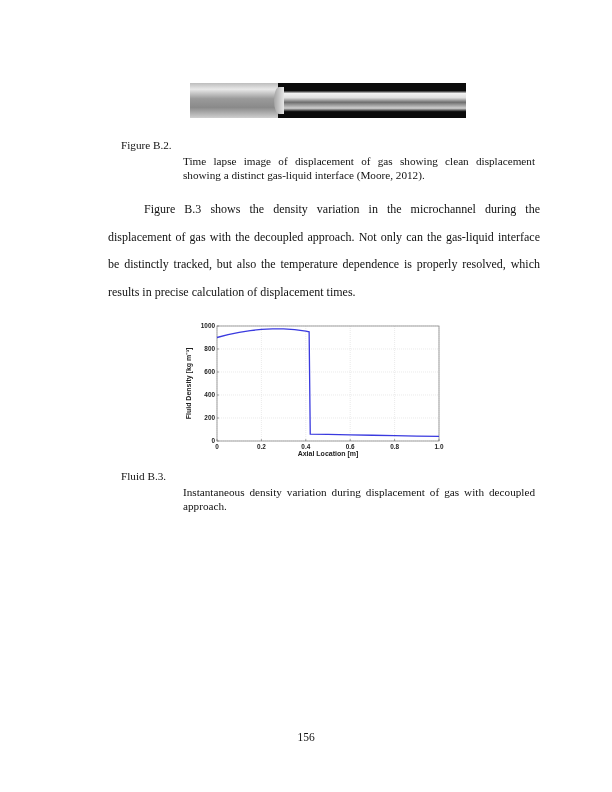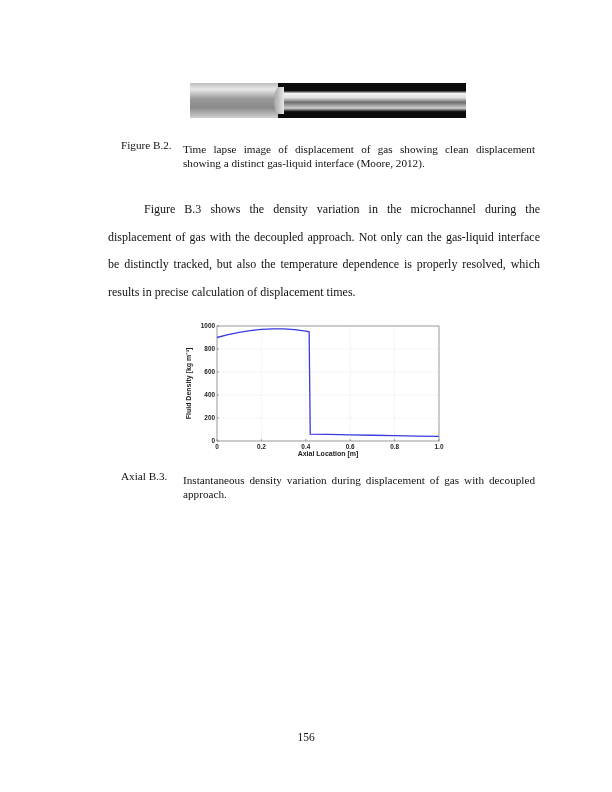--- a/index.html
+++ b/index.html
@@ -8,21 +8,21 @@
   .fig-image { position: absolute; left: 190px; top: 83px; width: 276px; height: 35px;
                background: #d9d9d9; overflow: hidden; }
   .fig-image .gas { position: absolute; left: 0; top: 0; width: 88px; height: 35px;
                     background: linear-gradient(180deg, #bdbdbd 0%, #e8e8e8 18%, #9a9a9a 45%, #8a8a8a 70%, #b8b8b8 90%, #cfcfcf 100%); }
   .fig-image .liquid { position: absolute; left: 88px; top: 0; right: 0; height: 35px;
                        background: linear-gradient(180deg, #0b0b0b 0%, #0b0b0b 22%, #f2f2f2 30%, #e0e0e0 42%, #6e6e6e 55%, #d0d0d0 72%, #0b0b0b 82%, #0b0b0b 100%); }
   .fig-image .interface { position: absolute; left: 84px; top: 4px; width: 10px; height: 27px;
                           border-radius: 50% 0 0 50%; background: linear-gradient(90deg, #a5a5a5, #e6e6e6); }
   .caption { position: absolute; font-size: 11.2px; line-height: 13.5px; }
   .caption .lbl { font-weight: normal; position: absolute; left: 0; top: 0; white-space: nowrap; }
-  .caption .txt { position: absolute; top: 4px; text-align: justify; text-align-last: left; }
+  .caption .txt { position: absolute; top: 16px; text-align: justify; text-align-last: left; }
   .cap2 { left: 121px; top: 139px; width: 420px; }
   .cap2 .txt { left: 62px; width: 352px; }
   .cap3 { left: 121px; top: 470px; width: 420px; }
   .cap3 .txt { left: 62px; width: 352px; }
   .body-para { position: absolute; left: 108px; top: 196px; width: 432px;
                font-size: 12px; line-height: 27.7px; text-align: justify; text-indent: 36px; }
   .chart { position: absolute; left: 180px; top: 318px; width: 270px; height: 140px; }
   .chart svg { display: block; }
   .chart text { font-family: "Liberation Sans", sans-serif; font-weight: bold; fill: #222; }
   .page-num { position: absolute; left: 0; width: 612px; top: 731px; text-align: center; font-size: 11.5px; }
@@ -83,17 +83,17 @@
       <text x="35" y="33.3" font-size="6.4" text-anchor="end">800</text>
       <line x1="37" y1="8" x2="39" y2="8" stroke="#666" stroke-width="0.6"></line>
       <text x="35" y="10.3" font-size="6.4" text-anchor="end">1000</text>
       <polyline points="37.00,19.50 48.10,16.63 59.20,14.33 70.30,12.60 81.40,11.45 92.50,10.88 103.60,10.88 114.70,11.68 125.80,13.18 129.13,13.75 130.24,116.10 148.00,116.44 170.20,116.79 192.40,117.25 214.60,117.71 236.80,118.06 259.00,118.40" fill="none" stroke="#3a3adf" stroke-width="1.3"></polyline>
       <text x="148" y="138" font-size="7" text-anchor="middle">Axial Location [m]</text>
       <text x="0" y="0" font-size="7" text-anchor="middle" transform="translate(11,65.5) rotate(-90)">Fluid Density [kg m⁻³]</text>
     </svg>
 </div>
 
 <div class="caption cap3">
-  <span class="lbl">Axial B.3.</span>
+  <span class="lbl">Fluid B.3.</span>
   <div class="txt">Instantaneous density variation during displacement of gas with decoupled approach.</div>
 </div>
 
 <div class="page-num">156</div>
 
 </body></html>

